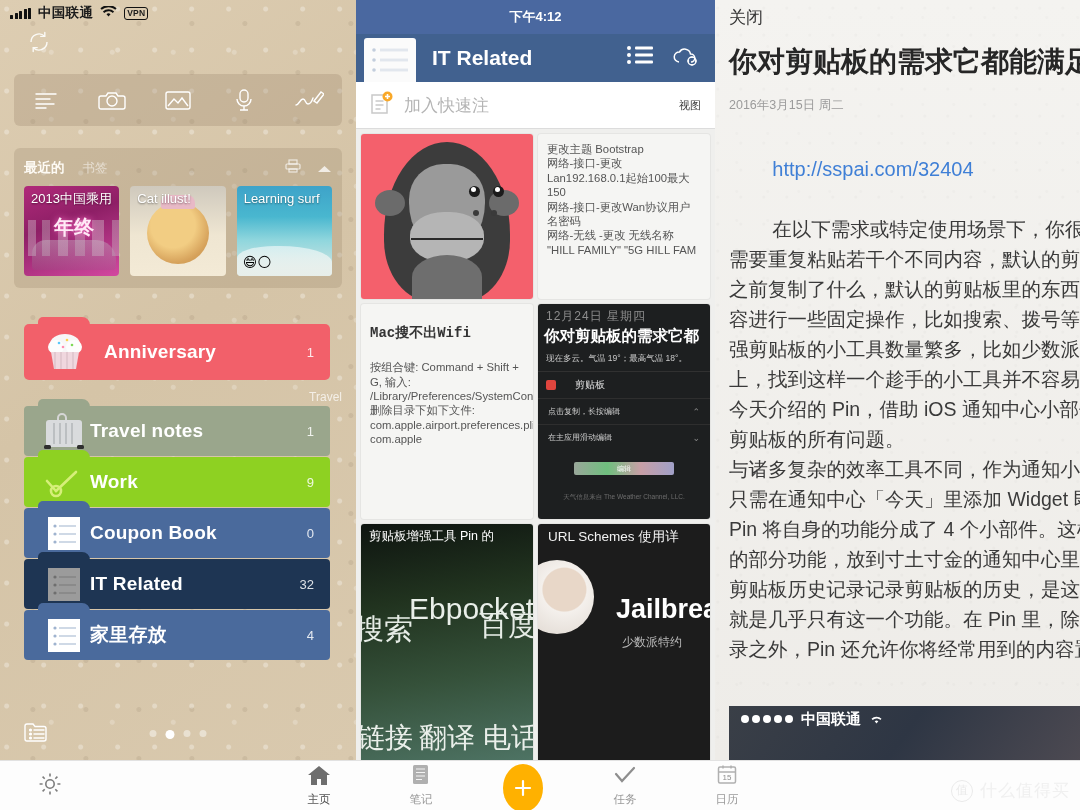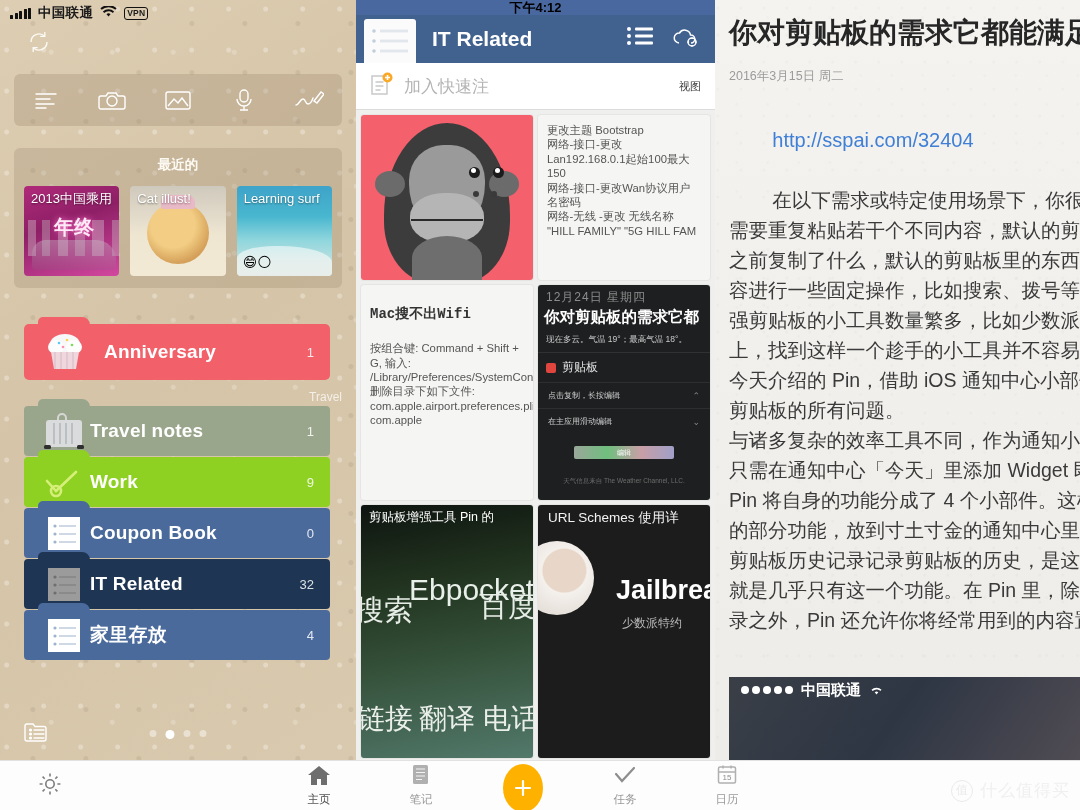--- a/index.html
+++ b/index.html
@@ -46,21 +46,21 @@
     margin:12px 14px 0 14px; height:52px; border-radius:6px;
     background:rgba(150,130,104,.28);
     display:flex; align-items:center; justify-content:space-around;
   }
   .toolbar-strip .tb-ico { width:40px; height:34px; display:flex; align-items:center; justify-content:center; }
 
   .recent-card {
     margin:22px 14px 0 14px; border-radius:6px; padding:8px 10px 12px 10px;
     background:rgba(150,130,104,.26);
   }
-  .recent-head { display:flex; align-items:center; gap:18px; height:24px;flex-direction:column; }
+  .recent-head { display:flex; align-items:center; gap:18px; height:24px; }
   .recent-head .rh-title { font-size:13.5px; color:#fdfaf4; font-weight:bold; }
   .recent-head .rh-sub { font-size:12.5px; color:rgba(255,255,255,.55); }
   .recent-head .rh-right { margin-left:auto; display:flex; align-items:center; gap:16px; }
   .thumbs { display:flex; gap:11px; margin-top:6px; }
   .thumb { width:100px; height:90px; border-radius:4px; overflow:hidden; position:relative; }
   .thumb .tlabel {
     position:absolute; left:7px; top:5px; right:5px; color:#fff; font-size:13px;
     text-shadow:0 1px 2px rgba(0,0,0,.45); line-height:15px; white-space:nowrap; overflow:hidden;
   }
   .th1 { background:linear-gradient(160deg,#b02a7a 0%, #8e1f66 40%, #d348a0 100%); }
@@ -117,21 +117,21 @@
 
   .left-foot { position:absolute; left:0; bottom:0; width:356px; height:52px; }
   .left-foot .folder-ico { position:absolute; left:22px; top:12px; }
   .dots { position:absolute; left:50%; transform:translateX(-50%); top:22px; display:flex; gap:9px; }
   .dots i { width:7px; height:7px; border-radius:50%; background:rgba(255,255,255,.45); display:block; }
   .dots i.on { background:#fff; width:9px; height:9px; }
 
   
   .mid-panel { width:359px; height:760px; position:relative; background:#efefed; overflow:hidden; }
   .mid-statusbar {
-    height:15px; background:#4a68a0; color:#000000; font-size:13px; font-weight:bold;
+    height:34px; background:#4a68a0; color:#ffffff; font-size:13px; font-weight:bold;
     display:flex; align-items:center; justify-content:center;
   }
   .mid-header { height:48px; background:#41618f; display:flex; align-items:center; position:relative; }
   .mid-header .nb-tab-ico {
     position:absolute; left:8px; top:4px; width:52px; height:44px; background:#fbfbfb;
     border-radius:3px 3px 0 0; padding:7px 6px;
   }
   .mid-header .mh-title { margin-left:76px; color:#fff; font-size:21px; font-weight:bold; }
   .mid-header .mh-actions { margin-left:auto; display:flex; gap:18px; padding-right:16px; }
   .quick-bar {
@@ -167,21 +167,21 @@
   .g-eye:after{content:"";position:absolute;left:2px;top:1px;width:5px;height:5px;background:#fff;border-radius:50%}
   .g-nostril{position:absolute;top:76px;width:6px;height:6px;background:#3a3a3a;border-radius:50%}
   .g-nostril.l{left:112px}.g-nostril.r{left:130px}
   .g-mouth{position:absolute;left:50%;transform:translateX(-50%);top:104px;width:72px;height:2px;background:#2a2a2a}
   .g-body{position:absolute;left:50%;transform:translateX(-50%);bottom:0;width:70px;height:44px;background:#6e6e6e;border-radius:50% 50% 0 0}
 
   .widget-shot { width:100%; height:100%; background:#1d1f20; position:relative; color:#ddd; overflow:hidden; }
   .ws-datebar { padding:4px 8px 0 8px; font-size:12px; color:#8d8d8d; letter-spacing:1px; }
   .ws-title { padding:2px 6px; font-size:15.5px; font-weight:bold; color:#fff; line-height:18px; }
   .ws-weather { padding:6px 8px; font-size:8.5px; color:#c9c9c9; border-bottom:1px solid #313131; }
-  .ws-app { padding:6px 8px; font-size:12px; color:#e2e2e2; display:flex; align-items:center; gap:6px; }
+  .ws-app { padding:6px 8px; font-size:10px; color:#e2e2e2; display:flex; align-items:center; gap:19px; }
   .ws-app .ws-badge { width:10px;height:10px;background:#e0453e;border-radius:2px; }
   .ws-row { padding:7px 10px; font-size:8px; color:#cfcfcf; border-top:1px solid #2e2e2e; display:flex; align-items:center; }
   .ws-row .chev { margin-left:auto; color:#888; font-size:9px; }
   .ws-btn { margin:12px auto; width:100px; height:13px; border-radius:2px; font-size:7px; color:#fff;
             display:flex;align-items:center;justify-content:center;
             background:linear-gradient(90deg,#9aa79a,#6fbf7e,#c89fa6,#a0a0c8); }
   .ws-src { text-align:center; font-size:6.5px; color:#6d6d6d; margin-top:18px; }
 
   .pin-green { width:100%; height:100%; position:relative;
     background:linear-gradient(170deg,#0e1410 0%, #21331f 30%, #35513a 60%, #52796b 100%); overflow:hidden; }
@@ -612,20 +612,21 @@
         <div class="note-card card-h46">
           <div class="imsg-card">
             <span class="im-title">Getting iMessage wor</span>
           </div>
         </div>
       </div>
     </div>
 
     <div class="right-panel">
 
+      <div class="rp-close">关闭</div>
       <div class="rp-title">你对剪贴板的需求它都能满足 Pin</div>
       <div class="rp-date">2016年3月15日 周二</div>
       <div class="rp-body">
         <span class="rp-link">http://sspai.com/32404</span><br>
         <span>在以下需求或特定使用场景下，你很可能
 需要重复粘贴若干个不同内容，默认的剪
 之前复制了什么，默认的剪贴板里的东西
 容进行一些固定操作，比如搜索、拨号等
 强剪贴板的小工具数量繁多，比如少数派
 上，找到这样一个趁手的小工具并不容易

